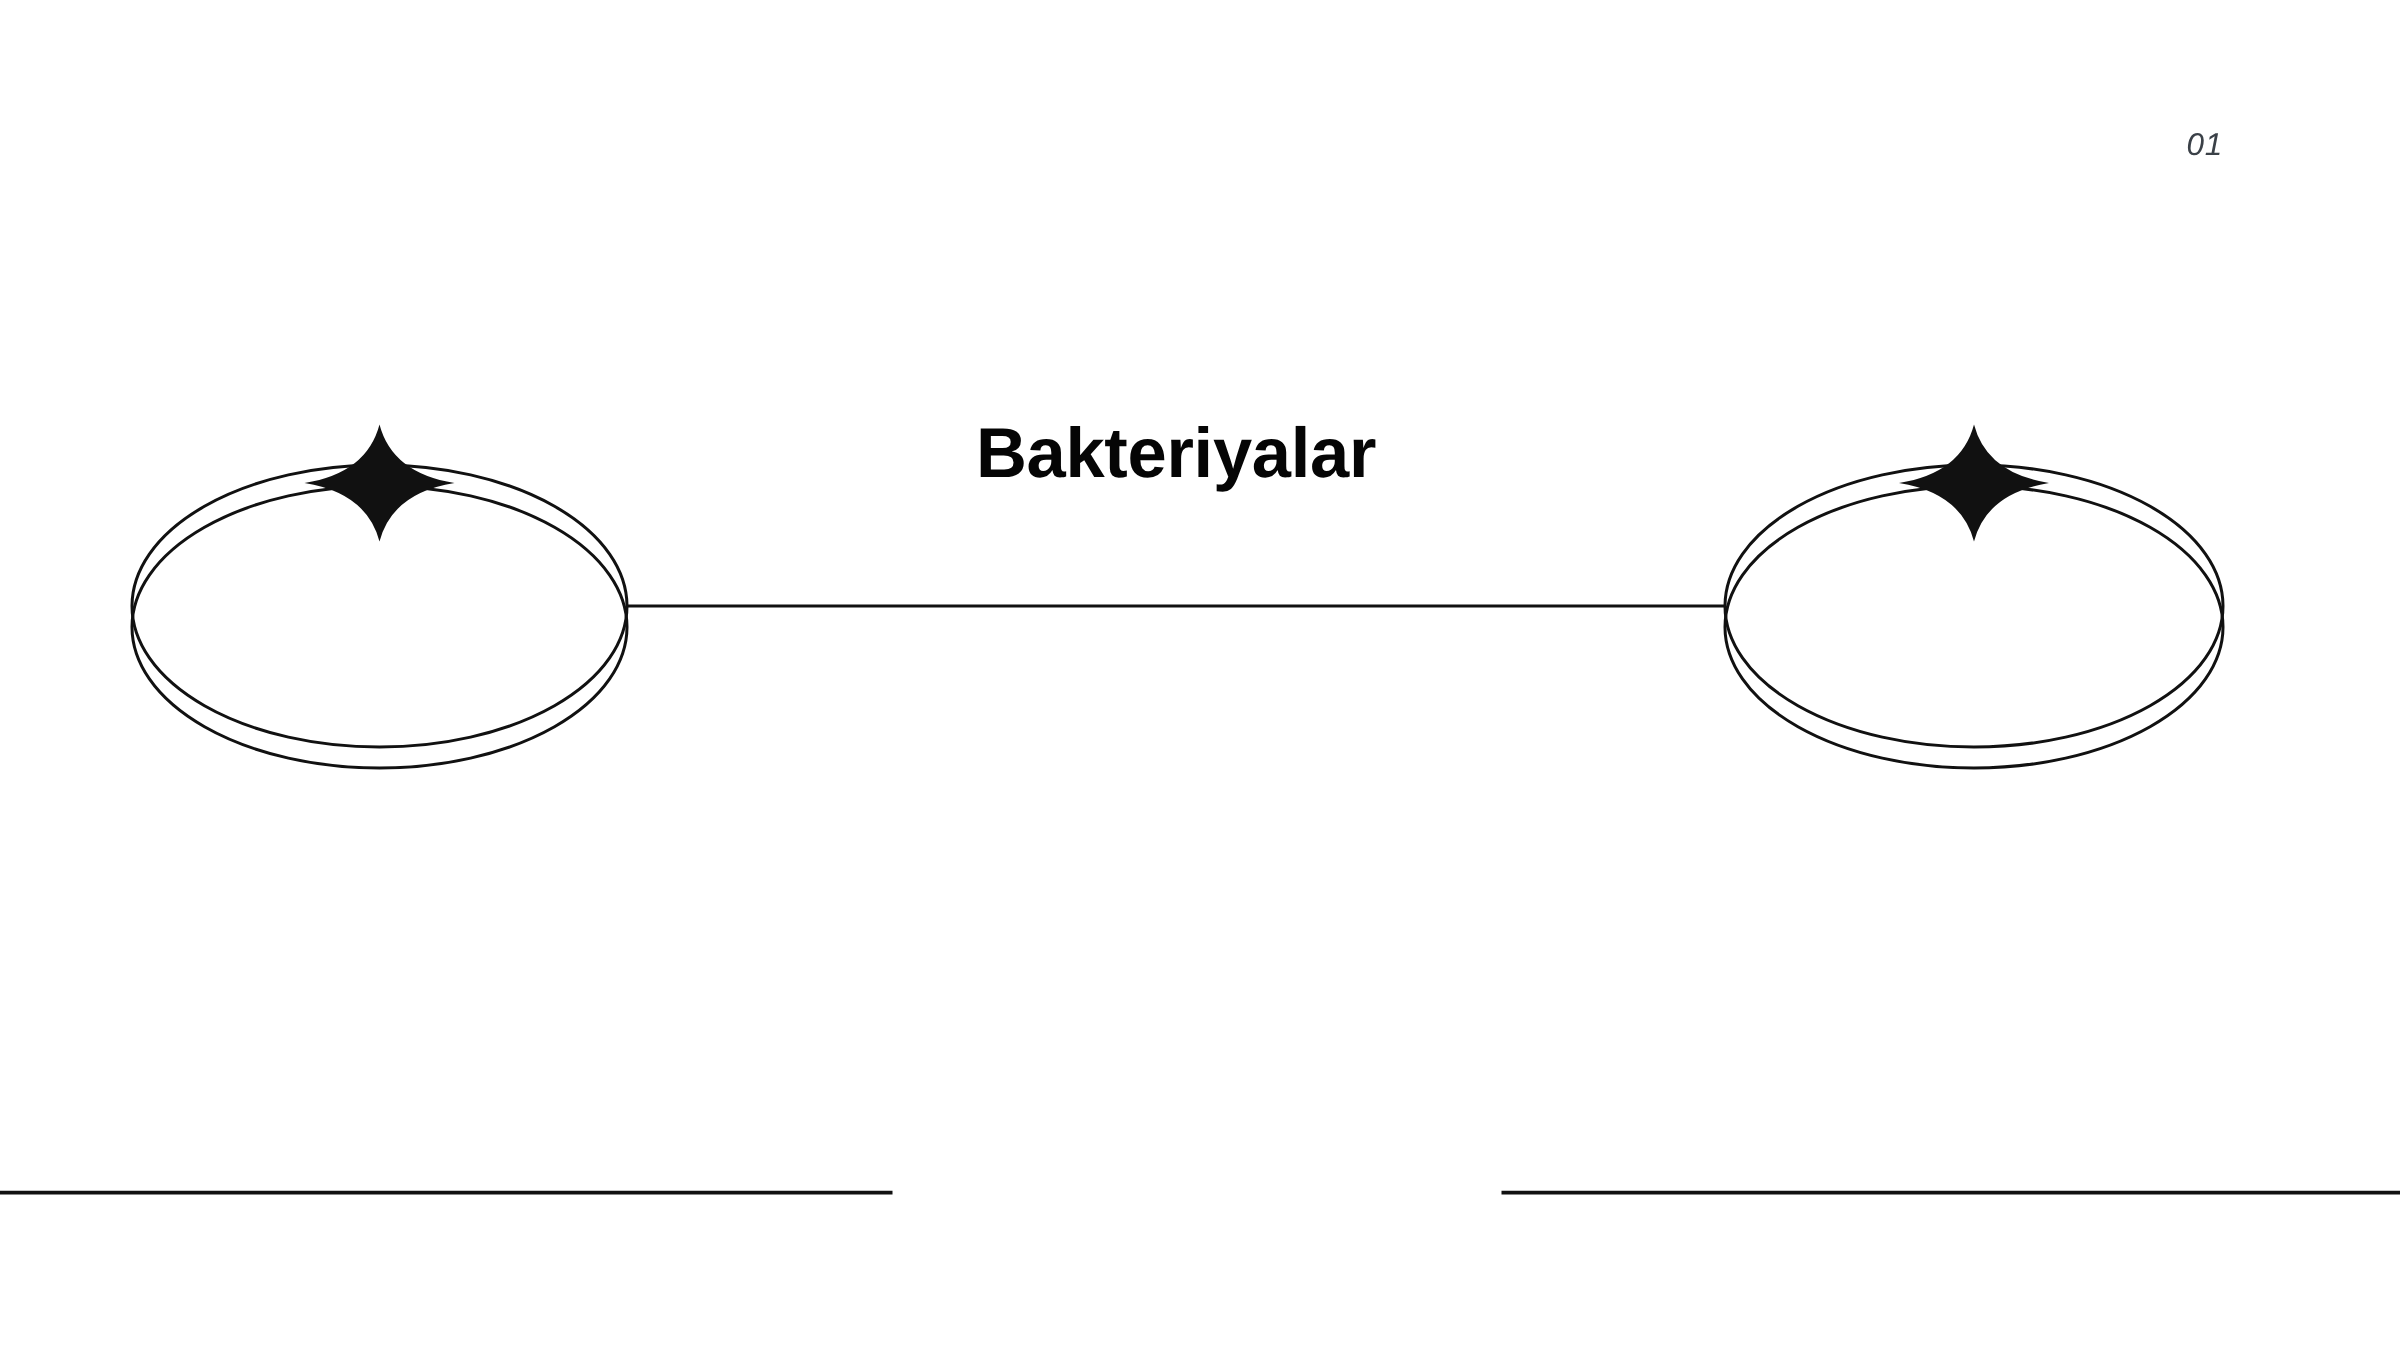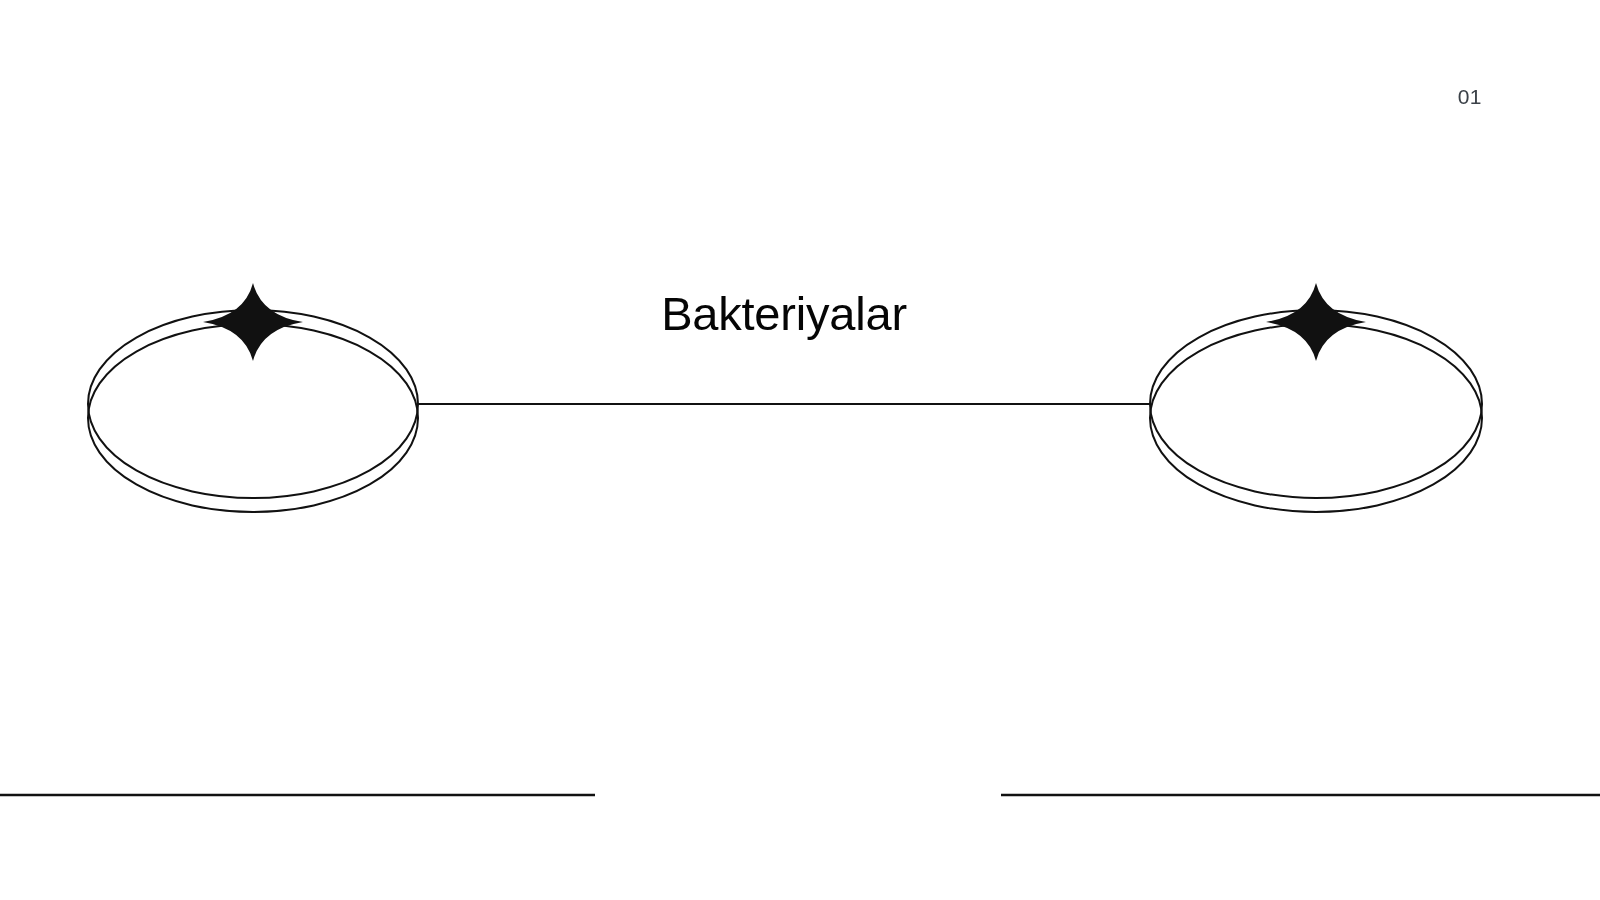--- a/index.html
+++ b/index.html
@@ -23,31 +23,32 @@
   .page-number {
     position: absolute;
     right: 118px;
     top: 86px;
     font-size: 21px;
     letter-spacing: 0.5px;
     color: #3b4148;
     font-weight: 400;
     line-height: 1;
     user-select: none;
+    font-style: italic;
   }
 
   
   .slide-title {
     position: absolute;
     left: 0;
-    top: 289px;
+    top: 277px;
     width: 1568px;
     text-align: center;
     font-size: 47px;
-    font-weight: 400;
+    font-weight: 700;
     color: #050505;
     letter-spacing: -0.2px;
     line-height: 1.05;
     white-space: nowrap;
   }
 
   
   .art-layer {
     position: absolute;
     left: 0;

